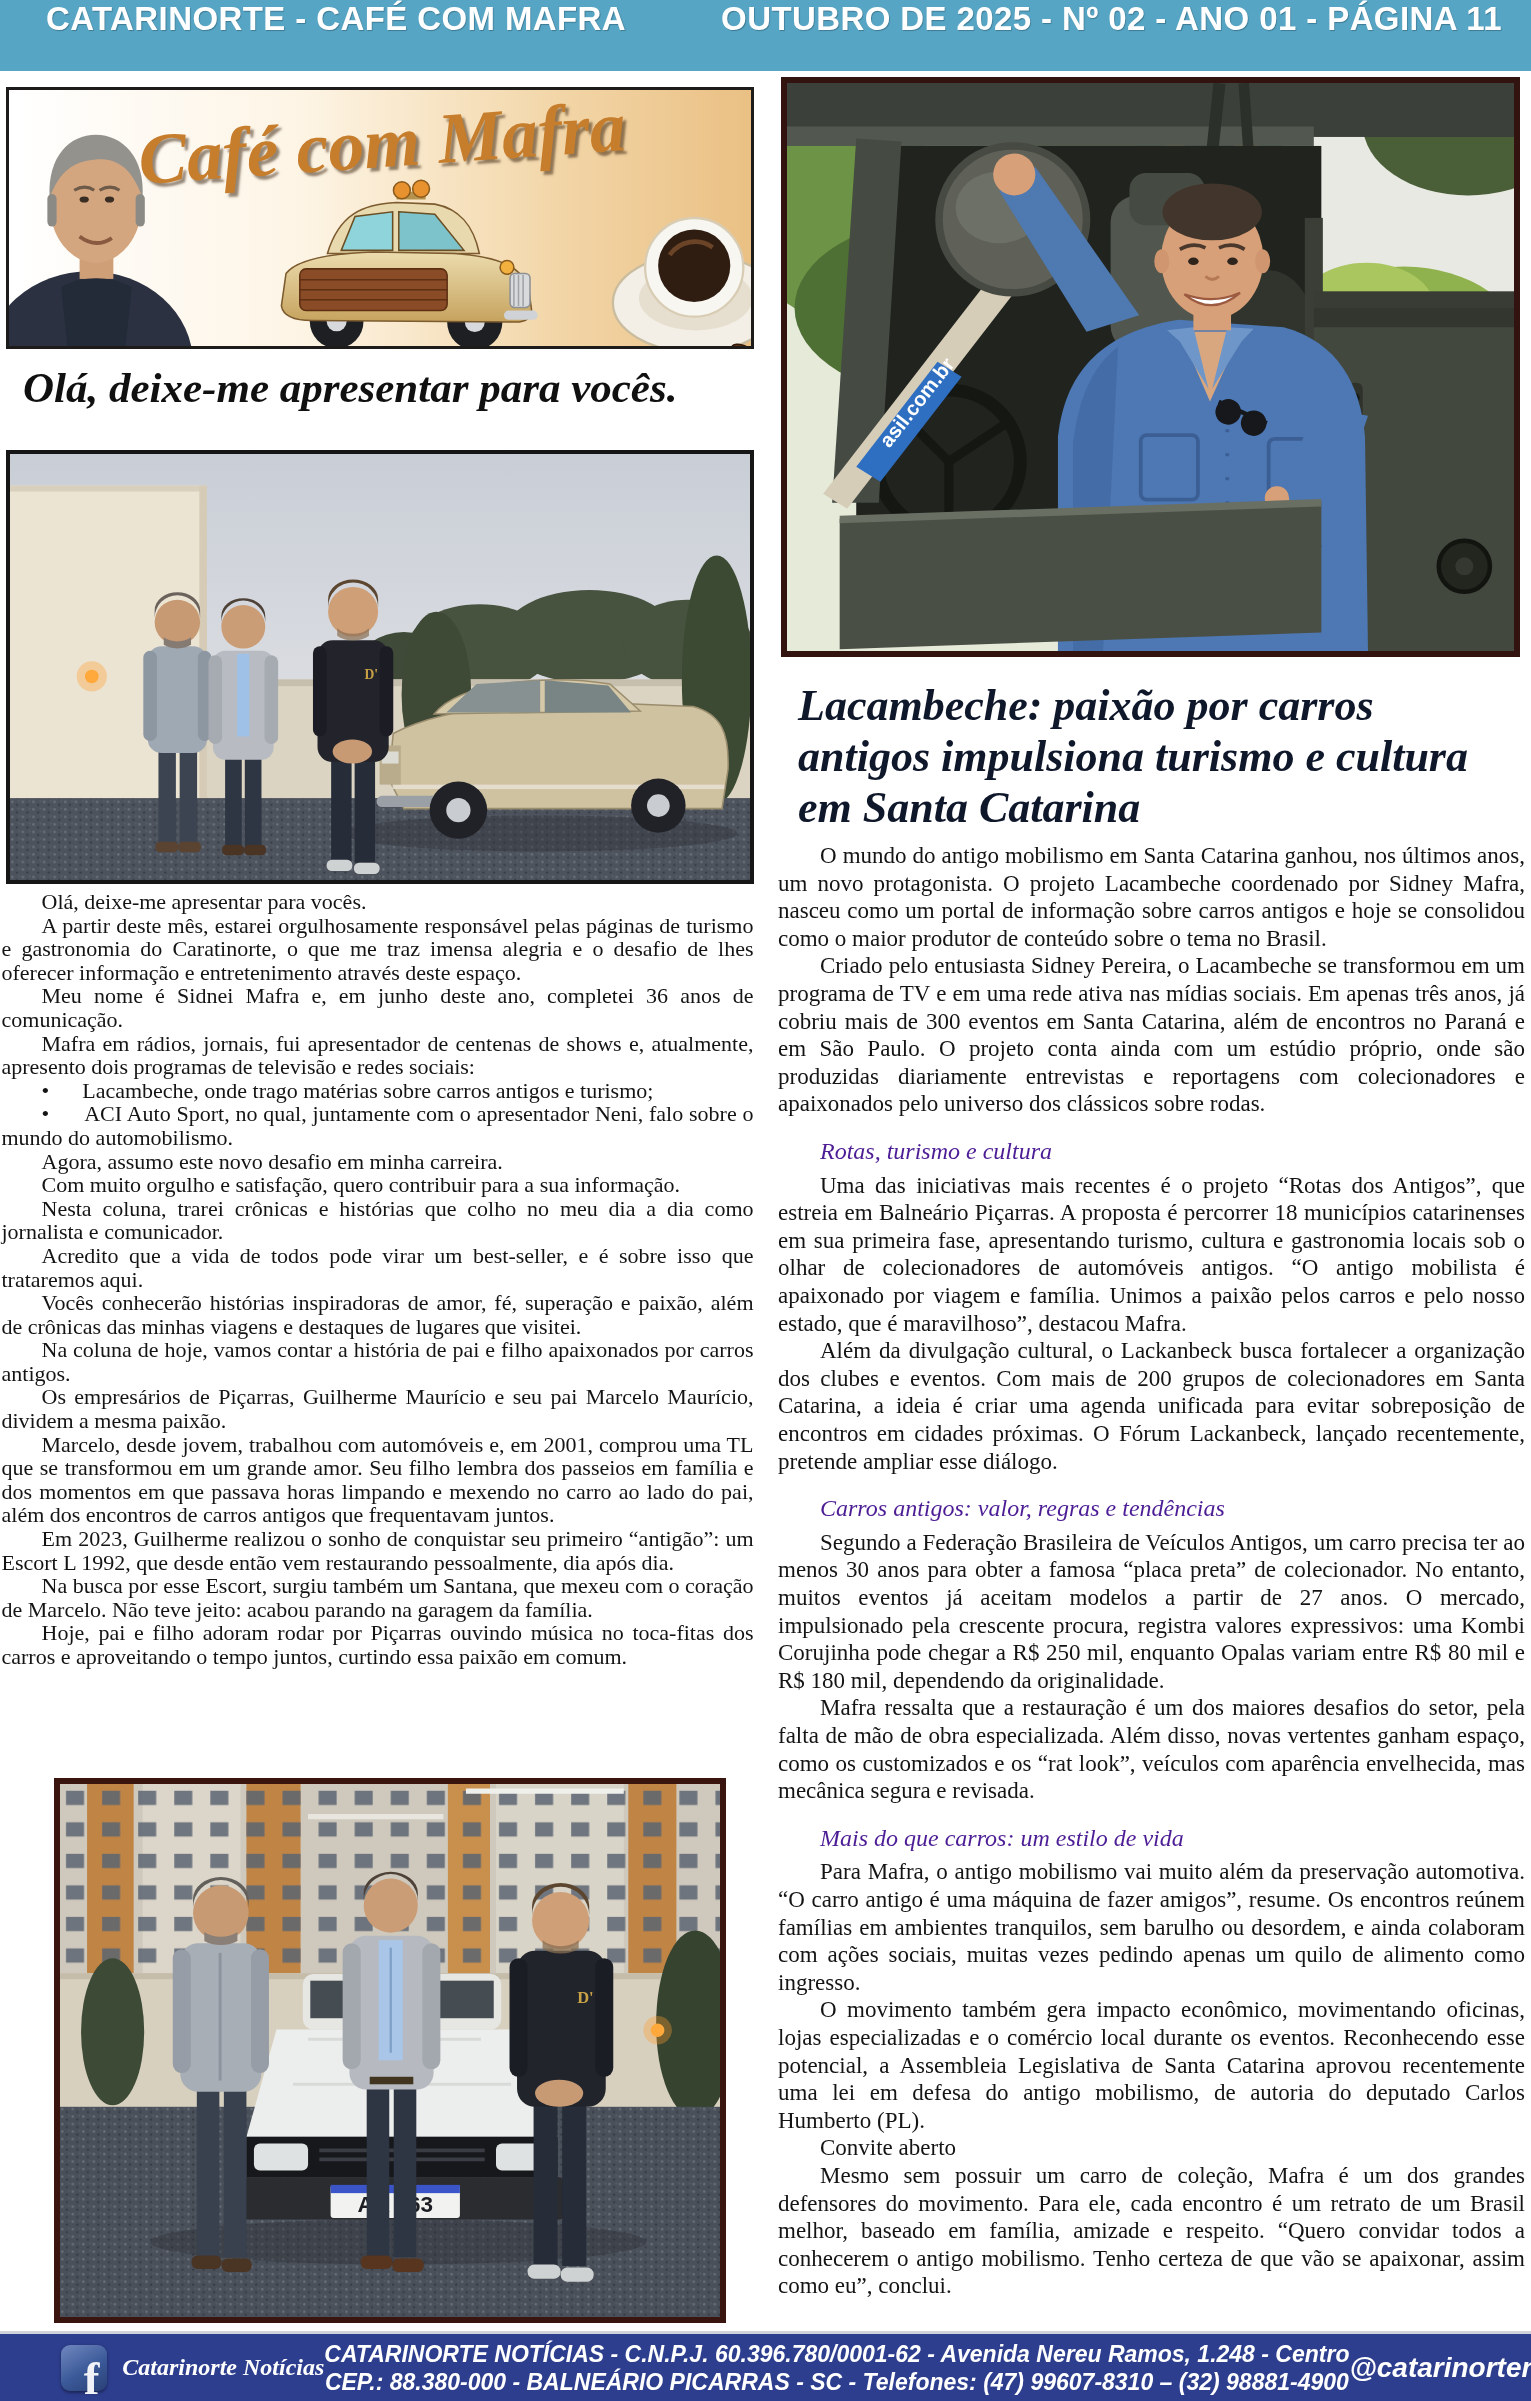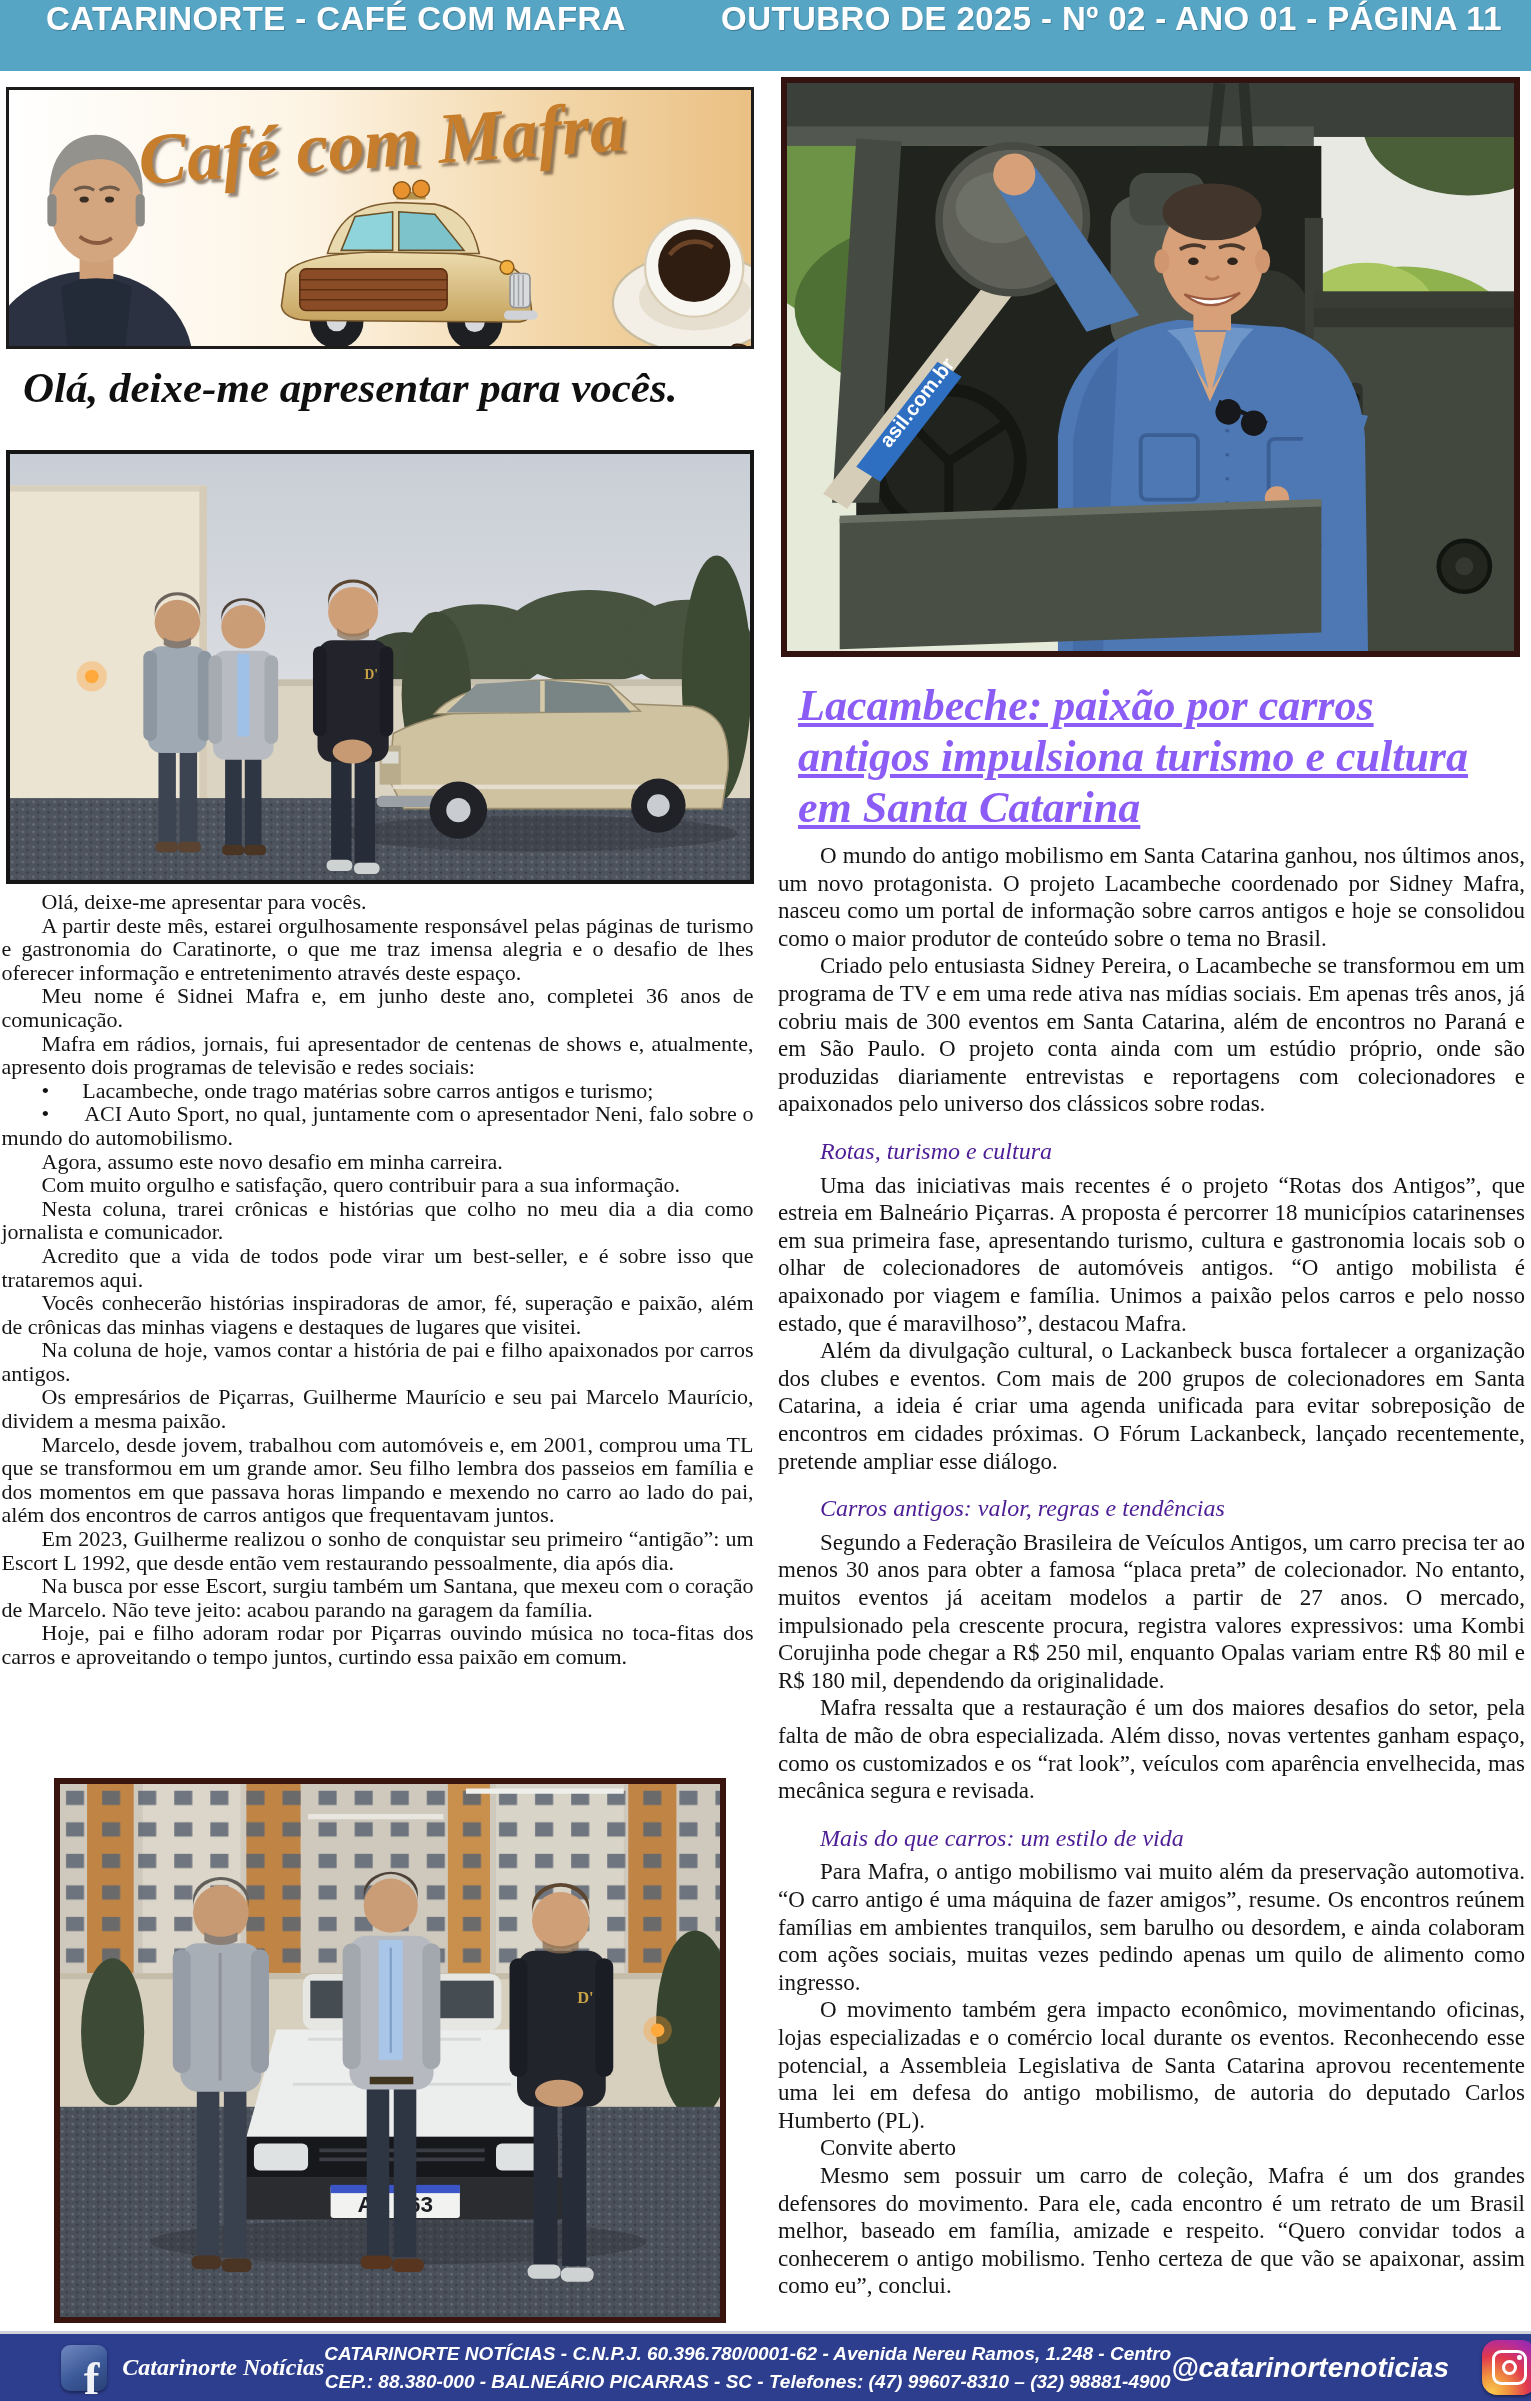--- a/index.html
+++ b/index.html
@@ -19,21 +19,21 @@
   .banner svg{display:block;width:100%;height:100%;}
   .banner-title{position:absolute;left:129px;top:12.2px;font-style:italic;font-weight:bold;
           font-size:72px;color:#c67d2c;transform:rotate(-4deg);white-space:nowrap;
           text-shadow:3.1px 3.8px 2.3px rgba(45,22,0,.5);font-family:"Liberation Serif",serif;}
 
   
   .headline-left{position:absolute;left:23px;top:364px;width:727px;margin:0;font-style:italic;
           font-weight:bold;font-size:43px;line-height:47px;color:#101010;white-space:nowrap;}
   .headline-right{position:absolute;left:798px;top:680px;width:727px;margin:0;}
   .hl-line{margin:0;font-style:italic;font-weight:bold;font-size:44px;line-height:51px;
-          color:#8b5cf6;white-space:nowrap;text-decoration:underline;}
+          color:#0f172a;white-space:nowrap;}
 
   
   .photo{position:absolute;box-sizing:border-box;overflow:hidden;background:#cfd3d8;}
   .photo svg{display:block;width:100%;height:100%;}
   .photo1{left:6.1px;top:450px;width:748px;height:434px;border:4.6px solid #161616;}
   .photo2{left:54px;top:1778px;width:672px;height:545px;border:6.9px solid #3a150f;}
   .photo3{left:781px;top:77px;width:739px;height:580px;border:6.9px solid #321310;}
 
   
   .left-col{position:absolute;left:1.5px;top:890px;width:752px;}
@@ -48,21 +48,21 @@
   
   .footer{position:absolute;left:0;top:2331px;width:1531px;height:70px;background:#2d3e8e;
           border-top:3.1px solid #cfd2da;box-sizing:border-box;display:flex;align-items:center;
           color:#ffffff;font-family:"Liberation Sans",sans-serif;}
   .fb-icon{width:46px;height:46px;margin-left:61px;border-radius:9.2px;position:relative;flex:0 0 auto;
           background:linear-gradient(150deg,#7188c0 0%,#3b5998 55%,#2a4076 100%);
           box-shadow:0 1.5px 3.1px rgba(0,0,0,.4);}
   .fb-icon span{position:absolute;right:7.7px;bottom:-10.7px;font-family:"Liberation Serif",serif;
           font-weight:bold;font-size:47px;color:#f0f2f7;line-height:46px;}
   .fb-label{margin-left:15.3px;font-size:24px;font-weight:bold;font-style:italic;white-space:nowrap;font-family:Liberation Serif, serif;}
-  .footer-center{margin:0 auto;text-align:center;font-size:19px;font-weight:bold;font-style:italic;
+  .footer-center{margin:0 auto;text-align:center;font-size:23px;font-weight:bold;font-style:italic;
           line-height:28px;white-space:nowrap;}
   .ig-handle{font-size:28px;font-weight:bold;font-style:italic;white-space:nowrap;margin-right:33px;}
   .ig-icon{width:55px;height:55px;border-radius:15.3px;position:relative;margin-right:26px;flex:0 0 auto;
           background:radial-gradient(circle at 18% 95%,#f9c94c 0%,#f0903f 25%,#e1384e 52%,#b12ba0 78%,#7b2bbd 100%);
           box-shadow:0 1.5px 3.1px rgba(0,0,0,.4);}
   .ig-cam{position:absolute;left:10px;top:10px;width:29px;height:29px;border:3.1px solid #fff;border-radius:9.2px;}
   .ig-lens{position:absolute;left:6.9px;top:6.9px;width:9.2px;height:9.2px;border:3.1px solid #fff;border-radius:50%;}
   .ig-dot{position:absolute;right:2.3px;top:2.3px;width:4.6px;height:4.6px;background:#fff;border-radius:50%;}
 </style>
 </head>

